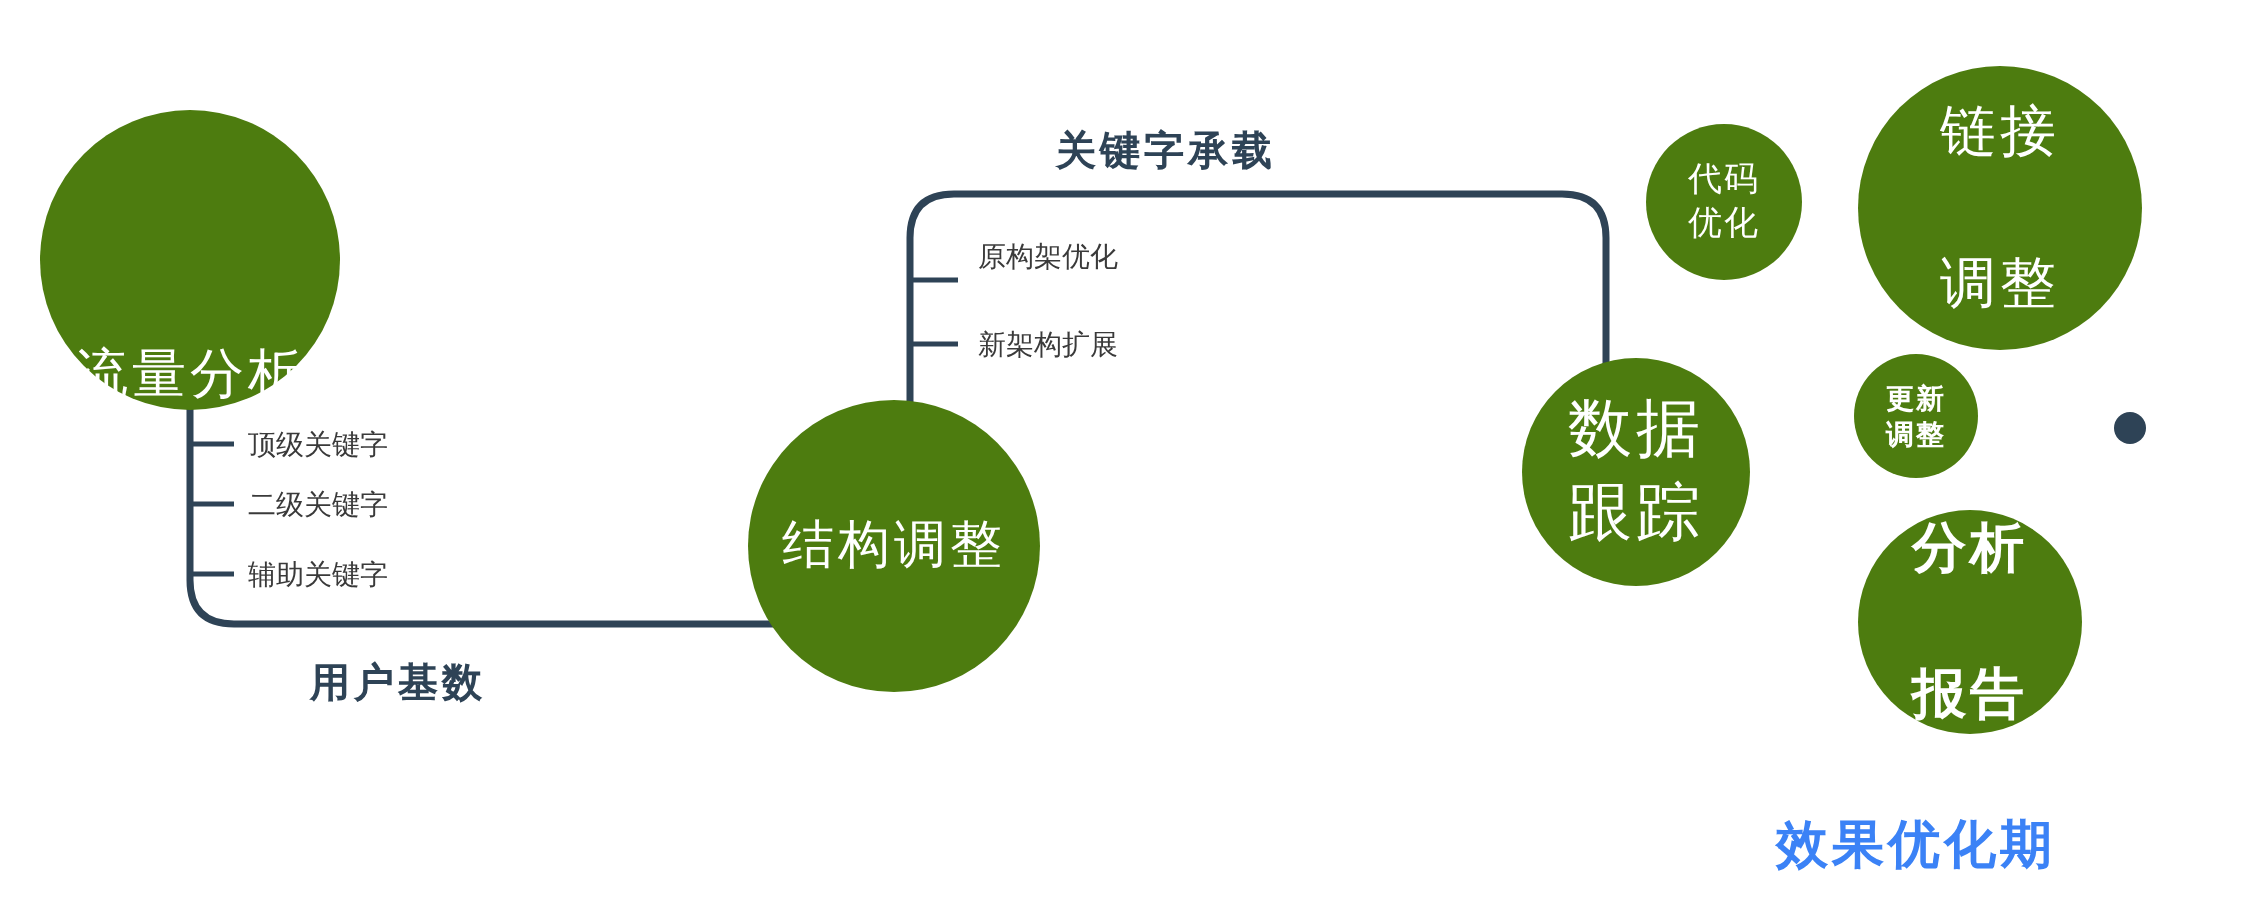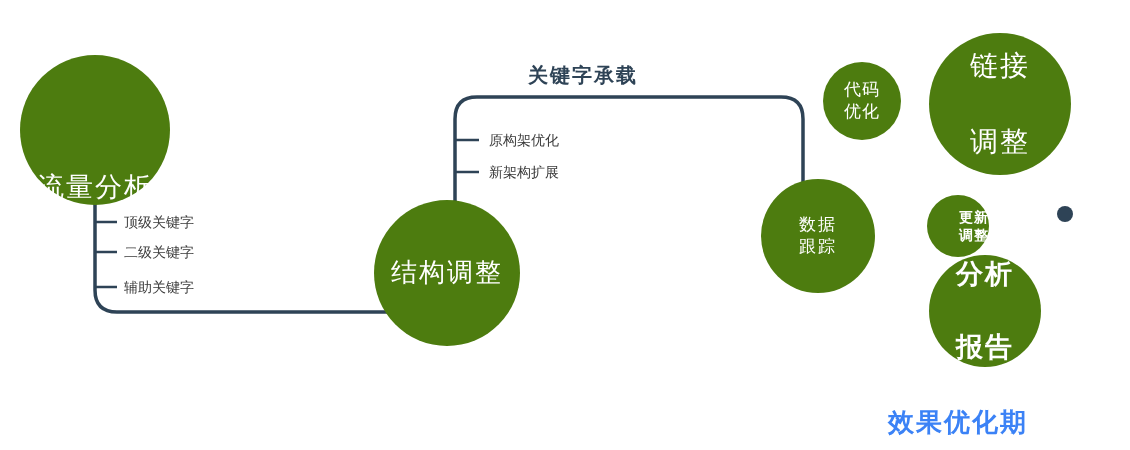--- a/index.html
+++ b/index.html
@@ -38,24 +38,24 @@
     display: flex;
     flex-direction: column;
     align-items: center;
     justify-content: center;
     text-align: center;
     line-height: 1.3;
     letter-spacing: 2px;
   }
   .node-traffic   { left: 20px;  top: 55px;  width: 150px; height: 150px; font-size: 27px; justify-content: flex-end; }
   .node-structure { left: 374px; top: 200px; width: 146px; height: 146px; font-size: 26px; }
-  .node-tracking  { left: 761px; top: 179px; width: 114px; height: 114px; font-size: 17px; }
+  .node-tracking  { left: 761px; top: 179px; width: 114px; height: 114px; font-size: 32px; }
   .node-code      { left: 823px; top: 62px;  width: 78px;  height: 78px;  font-size: 17px; letter-spacing: 1px; }
   .node-link      { left: 929px; top: 33px;  width: 142px; height: 142px; font-size: 28px; gap: 40px; }
-  .node-update    { left: 927px; top: 195px; width: 62px;  height: 62px;  font-size: 14px; font-weight: bold; letter-spacing: 1px; align-items: flex-end; }
+  .node-update    { left: 927px; top: 177px; width: 62px;  height: 62px;  font-size: 14px; font-weight: bold; letter-spacing: 1px; }
   .node-report    { left: 929px; top: 255px; width: 112px; height: 112px; font-size: 27px; font-weight: bold; gap: 38px; }
   .dot {
     position: absolute;
     left: 1057px; top: 206px;
     width: 16px; height: 16px;
     border-radius: 50%;
     background: #2e4356;
   }
   .branch-label {
     position: absolute;
@@ -97,23 +97,24 @@
     <path class="edge" d="M455 205 L455 119 Q455 97 477 97 L781 97 Q803 97 803 119 L803 185"></path>
 
     <path class="tick" d="M455 140 L479 140"></path>
     <path class="tick" d="M455 172 L479 172"></path>
   </svg>
 
   <span class="branch-label" style="left:124px; top:214px;text-align:center;">顶级关键字</span>
   <span class="branch-label" style="left:124px; top:244px;">二级关键字</span>
   <span class="branch-label" style="left:124px; top:279px;">辅助关键字</span>
 
-  <span class="branch-label" style="left:489px; top:132px;">原构架优化</span>
+  <span class="branch-label" style="left:489px; top:120px;">原构架优化</span>
   <span class="branch-label" style="left:489px; top:164px;">新架构扩展</span>
 
+  <span class="edge-label" style="left:155px; top:328px;">用户基数</span>
   <span class="edge-label" style="left:528px; top:62px;">关键字承载</span>
 
   <div class="node node-traffic">
     <span>流量分析</span>
   </div>
 
   <div class="node node-structure">
     <span>结构调整</span>
   </div>
 

